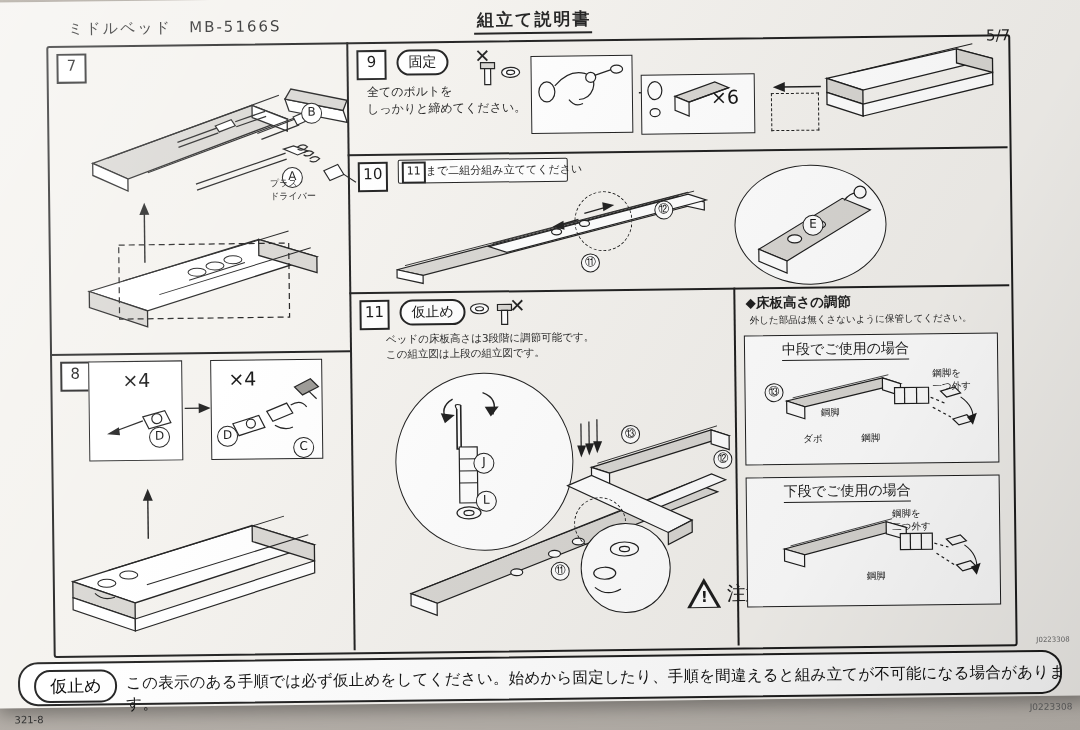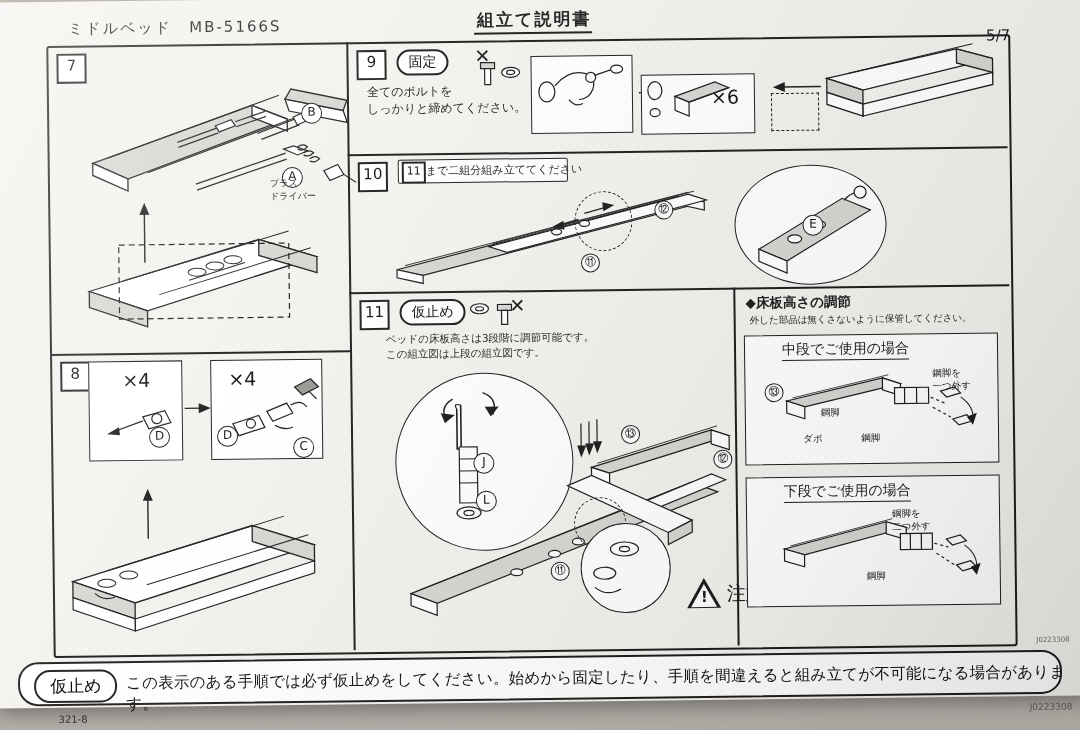--- a/index.html
+++ b/index.html
@@ -143,21 +143,21 @@
     padding: 3px 14px;
   }
   #caution-text {
     position: absolute;
     left: 128px; top: 672px;
     font-family: "DejaVu Sans", sans-serif;
     font-size: 15.5px;
     color: #111;
     letter-spacing: 0.2px;
   }
-  #code-bl { position:absolute; left: 16px; top: 712px; font-size: 10px; color:#333; font-family:"DejaVu Sans",sans-serif;margin-left:44px;}
+  #code-bl { position:absolute; left: 16px; top: 712px; font-size: 10px; color:#333; font-family:"DejaVu Sans",sans-serif;}
   #code-br { position:absolute; right: 18px; top: 712px; font-size: 9px; color:#555; font-family:"DejaVu Sans",sans-serif;}
   #code-sm { position:absolute; right: 20px; top: 646px; font-size: 7px; color:#666; font-family:"DejaVu Sans",sans-serif;}
 
   .warn-tri {
     position: absolute;
     width: 0; height: 0;
     border-left: 17px solid transparent;
     border-right: 17px solid transparent;
     border-bottom: 30px solid #1d1d1d;
   }

